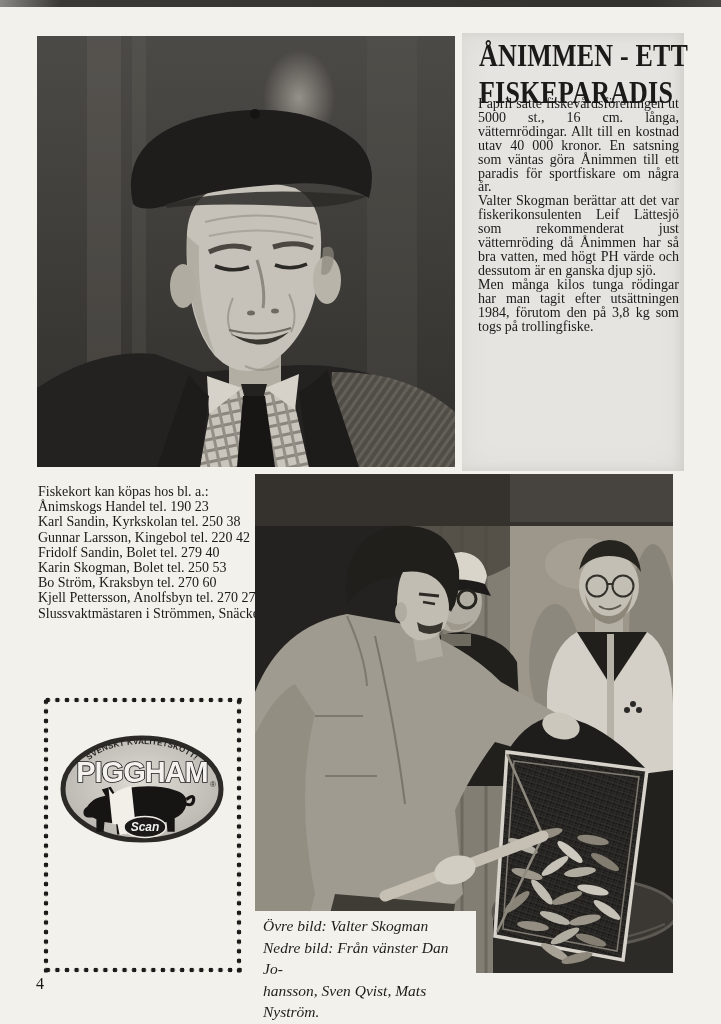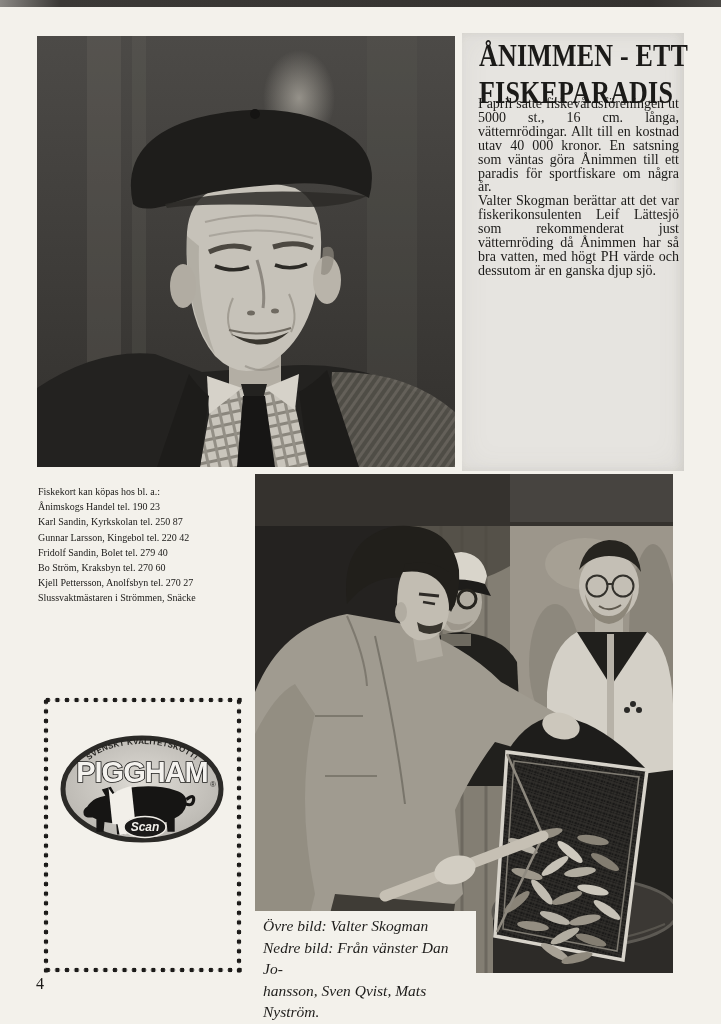--- a/index.html
+++ b/index.html
@@ -10,21 +10,21 @@
         background:linear-gradient(90deg,#8a8884 0,#3b3936 60px,#34322f 650px,#4a4845 721px);}
   .photo{background:#3a3835;}
   .photo svg{display:block;width:100%;height:100%;}
   .article-panel{left:462px;top:33px;width:222px;height:438px;background:#e6e4e0;
         box-shadow:inset -4px 0 8px rgba(90,88,80,.10), inset 0 0 30px rgba(120,118,108,.08);}
   .article-title{left:479px;top:38px;width:210px;margin:0;font-size:26px;line-height:31px;
         font-weight:bold;letter-spacing:.2px;white-space:pre-line;
         transform:scale(1,1.18);transform-origin:left top;}
   .article-body{left:478px;top:97px;width:201px;font-size:14px;line-height:13.9px;}
   .article-body p{margin:0;text-align:justify;}
-  .fiskekort{left:38px;top:484px;width:224px;font-size:10px;line-height:15.2px;}
+  .fiskekort{left:38px;top:484px;width:224px;font-size:14px;line-height:15.2px;}
   .fiskekort p{margin:0;text-align:justify;}
   .ad-box{left:43px;top:697px;width:199px;height:276px;}
   .dots-h{position:absolute;left:0;right:0;height:6px;
         background-image:radial-gradient(circle,#1c1b19 2.1px,rgba(0,0,0,0) 2.6px);
         background-size:9.6px 6px;background-repeat:repeat-x;}
   .dots-v{position:absolute;top:0;bottom:0;width:6px;
         background-image:radial-gradient(circle,#1c1b19 2.1px,rgba(0,0,0,0) 2.6px);
         background-size:6px 9.6px;background-repeat:repeat-y;}
   .ad-logo{position:absolute;left:17px;top:38px;width:164px;height:108px;}
   .ad-slogan{position:absolute;left:0;top:182px;width:100%;text-align:center;
@@ -102,28 +102,30 @@
       <path d="M286,212 q14,-6 10,16 q-4,14 -12,10 Z" fill="#8e897f" opacity=".7"></path>
     </svg>
   </div>
 
   <div class="abs article-panel"></div>
   <h1 class="abs article-title">ÅNIMMEN - ETT
 FISKEPARADIS</h1>
   <div class="abs article-body">
     <p>I april satte fiskevårdsföreningen ut 5000 st., 16 cm. långa, vätternrödingar. Allt till en kostnad utav 40 000 kronor. En satsning som väntas göra Ånimmen till ett paradis för sportfiskare om några år.</p>
     <p>Valter Skogman berättar att det var fiskerikonsulenten Leif Lättesjö som rekommenderat just vätternröding då Ånimmen har så bra vatten, med högt PH värde och dessutom är en ganska djup sjö.</p>
+    <p>Men många kilos tunga rödingar har man tagit efter utsättningen 1984, förutom den på 3,8 kg som togs på trollingfiske.</p>
   </div>
 
   <div class="abs fiskekort">
     <p>Fiskekort kan köpas hos bl. a.:</p>
     <p>Ånimskogs Handel tel. 190 23</p>
-    <p>Karl Sandin, Kyrkskolan tel. 250 87</p>
+    <p>Karl Sandin, Kyrkskolan tel. 250 38</p>
     <p>Gunnar Larsson, Kingebol tel. 220 42</p>
     <p>Fridolf Sandin, Bolet tel. 279 40</p>
+    <p>Karin Skogman, Bolet tel. 250 53</p>
     <p>Bo Ström, Kraksbyn tel. 270 60</p>
     <p>Kjell Pettersson, Anolfsbyn tel. 270 27</p>
     <p>Slussvaktmästaren i Strömmen, Snäcke</p>
   </div>
 
   <div class="abs ad-box">
     <div class="dots-h" style="top:0;"></div>
     <div class="dots-h" style="bottom:0;"></div>
     <div class="dots-v" style="left:0;"></div>
     <div class="dots-v" style="right:0;"></div>

